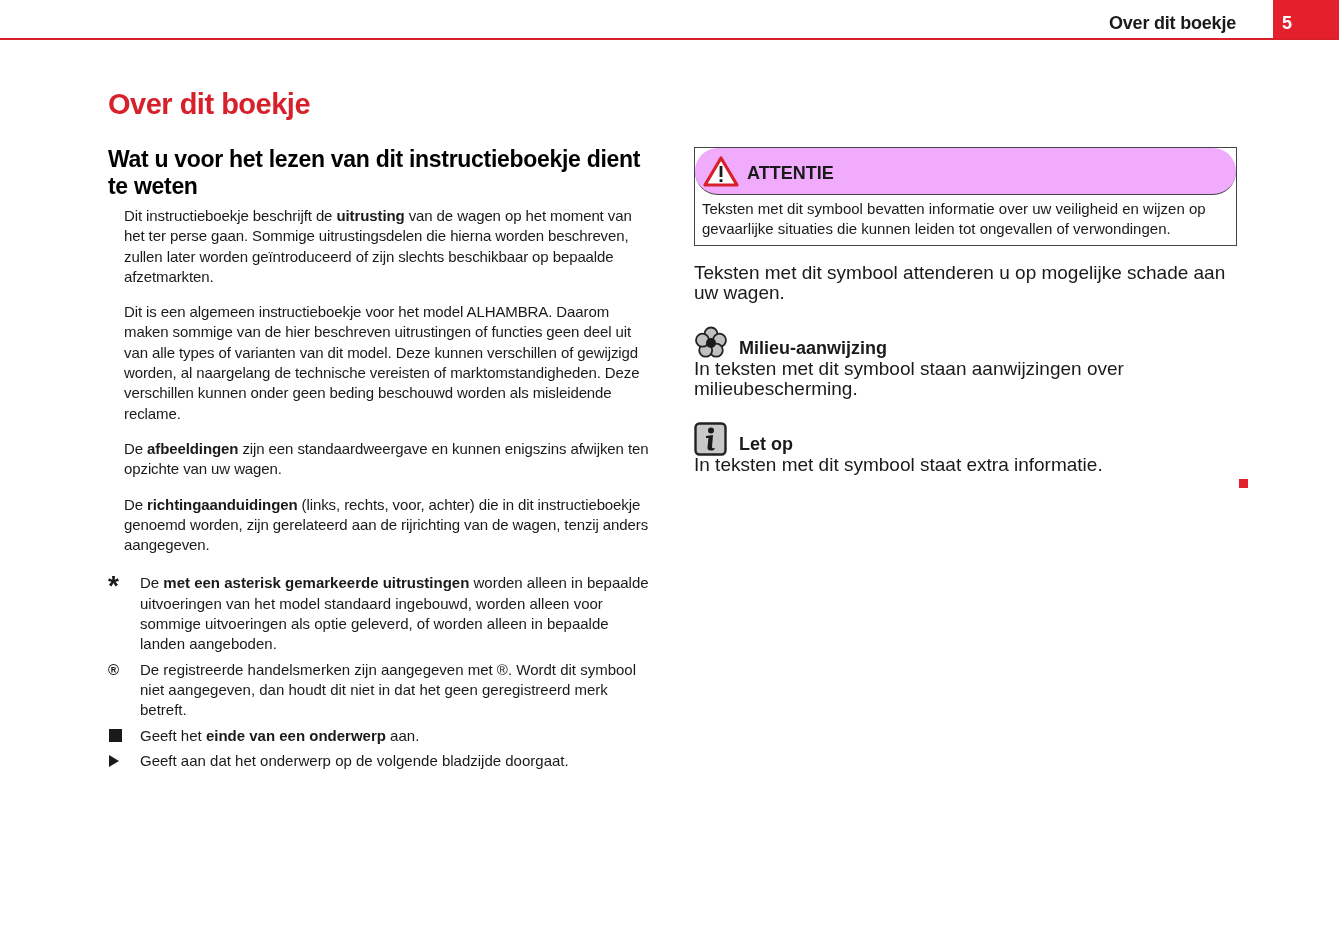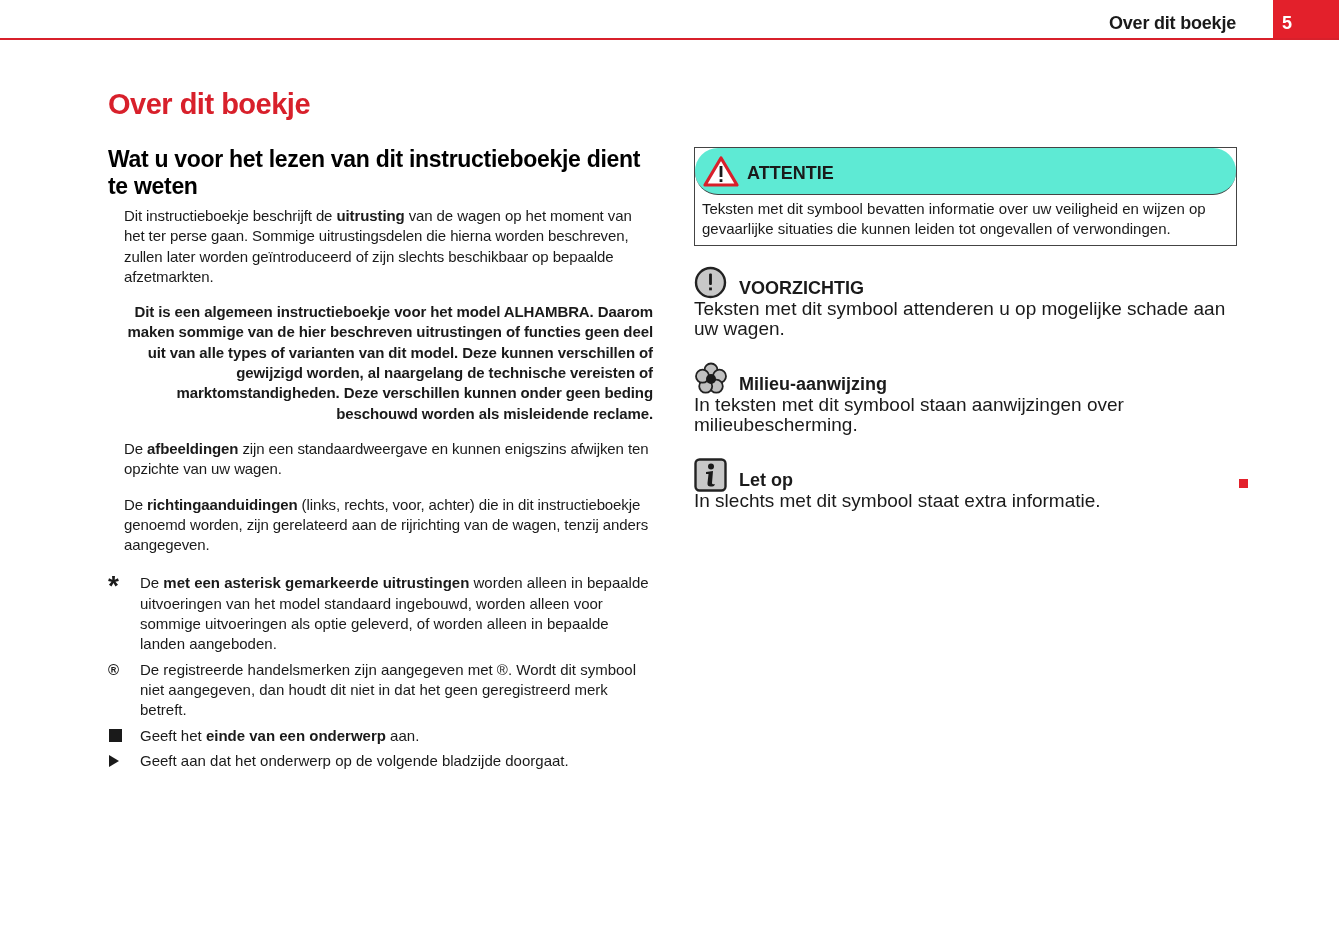--- a/index.html
+++ b/index.html
@@ -23,35 +23,35 @@
 
   .page-title {
     position: absolute; left: 108px; top: 88px; font-size: 29px; font-weight: bold; color: #d8202b;
     letter-spacing: -0.5px;
   }
   .col-left { position: absolute; left: 108px; top: 146px; width: 545px; }
   .section-heading {
     font-size: 23px; font-weight: bold; color: #000000; margin: 0 0 6px 0; letter-spacing: -0.3px;
   }
   .para { font-size: 15px; line-height: 20.3px; margin: 0 0 15px 16px; letter-spacing: -0.1px; }
-  .para.bold { font-weight: bold; text-align: right; }
+  .para.bold { font-weight: normal; }
   b { font-weight: bold; }
 
   .legend-list { margin-top: 18px; }
   .legend-item { position: relative; padding-left: 32px; font-size: 15px; line-height: 20.3px; margin-bottom: 5px; }
   .legend-sym { position: absolute; left: 0; top: 0; width: 20px; height: 20px; }
   .sym-asterisk { font-size: 28px; font-weight: bold; line-height: 28px; top: -1px; }
   .sym-reg { font-size: 15px; font-weight: bold; line-height: 20px; }
   .sym-tri { width: 0; height: 0; border-top: 6px solid transparent; border-bottom: 6px solid transparent; border-left: 10px solid #1a1a1a; top: 4px; left: 1px; }
   .sym-square { width: 13px; height: 13px; background: #1a1a1a; top: 3px; left: 1px; }
 
   .col-right { position: absolute; left: 694px; top: 147px; width: 543px; }
   .warning-box { border: 1.5px solid #444; }
   .warning-head {
-    background: #5eead4; height: 46px; border-bottom: 1.5px solid #444; position: relative; border-radius: 23px;
+    background: #f0abfc; height: 46px; border-bottom: 1.5px solid #444; position: relative; border-radius: 23px;
   }
   .warning-head .icon { position: absolute; left: 7px; top: 7px; }
   .warning-title { position: absolute; left: 52px; top: 15px; font-size: 18px; font-weight: bold; }
   .warning-body { padding: 4px 7px 5px 7px; font-size: 15px; font-weight: normal; line-height: 20.3px; }
 
   .note { position: relative; margin-top: 20px; }
   .note-head { position: relative; height: 36px; }
   .note-head .icon { position: absolute; left: 0; top: 0; }
   .note-title { position: absolute; left: 45px; top: 12px; font-size: 18px; font-weight: bold; }
   .note-body { font-size: 19px; line-height: 20px; margin-top: -3px; }
@@ -114,30 +114,20 @@
           <rect x="17.6" y="11" width="2.8" height="11" fill="#1a1a1a"></rect>
           <rect x="17.6" y="24.2" width="2.8" height="2.8" fill="#1a1a1a"></rect>
         </svg>
       </span>
       <span class="warning-title">ATTENTIE</span>
     </div>
     <div class="warning-body">Teksten met dit symbool bevatten informatie over uw veiligheid en wijzen op gevaarlijke situaties die kunnen leiden tot ongevallen of verwondin­gen.</div>
   </div>
 
   <div class="note">
-    <div class="note-head">
-      <span class="icon">
-        <svg width="33" height="33" viewBox="0 0 33 33">
-          <circle cx="16.5" cy="16.5" r="14.5" fill="#c8c8c8" stroke="#222" stroke-width="2.4"></circle>
-          <rect x="15.1" y="7.5" width="2.8" height="11.5" rx="1" fill="#1a1a1a"></rect>
-          <rect x="15.1" y="21.5" width="2.8" height="2.8" fill="#1a1a1a"></rect>
-        </svg>
-      </span>
-      <span class="note-title">VOORZICHTIG</span>
-    </div>
     <div class="note-body">Teksten met dit symbool attenderen u op mogelijke schade aan uw wagen.</div>
   </div>
 
   <div class="note" style="margin-top:23px;">
     <div class="note-head">
       <span class="icon">
         <svg width="34" height="34" viewBox="0 0 34 34">
           <g fill="#c0c0c0" stroke="#222" stroke-width="1.8">
             <circle cx="17" cy="8" r="6.5"></circle>
             <circle cx="25.5" cy="14.2" r="6.5"></circle>
@@ -157,17 +147,17 @@
     <div class="note-head">
       <span class="icon">
         <svg width="33" height="34" viewBox="0 0 33 34">
           <rect x="1.5" y="1.5" width="30" height="31" rx="4" fill="#c8c8c8" stroke="#222" stroke-width="2.4"></rect>
           <circle cx="17" cy="8.5" r="3" fill="#1a1a1a"></circle>
           <path d="M12 14 L19 13 L18 25 Q18 27 21 26 L20 28 Q13 30 13.5 25 L14.5 16 L12 16 Z" fill="#1a1a1a"></path>
         </svg>
       </span>
       <span class="note-title">Let op</span>
     </div>
-    <div class="note-body">In slechts met dit symbool staat extra informatie.</div>
+    <div class="note-body">In teksten met dit symbool staat extra informatie.</div>
   </div>
 </div>
 
 <div class="end-mark"></div>
 
 </body></html>

